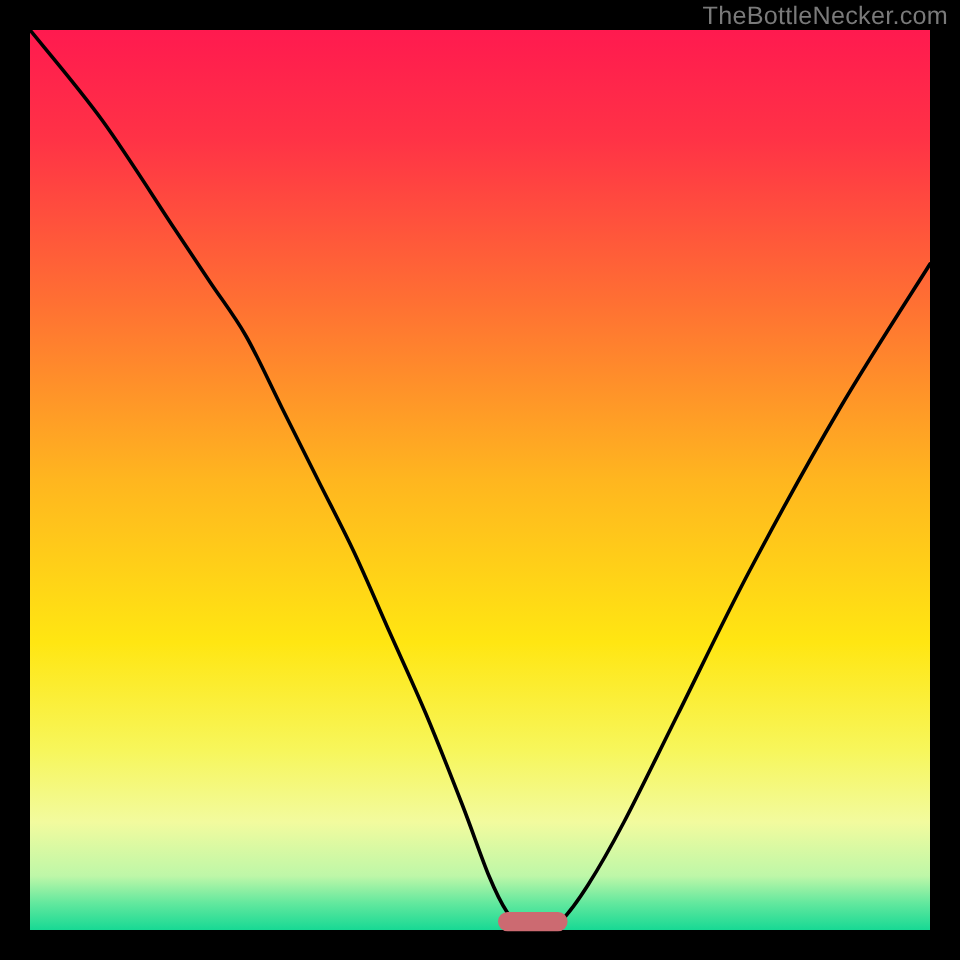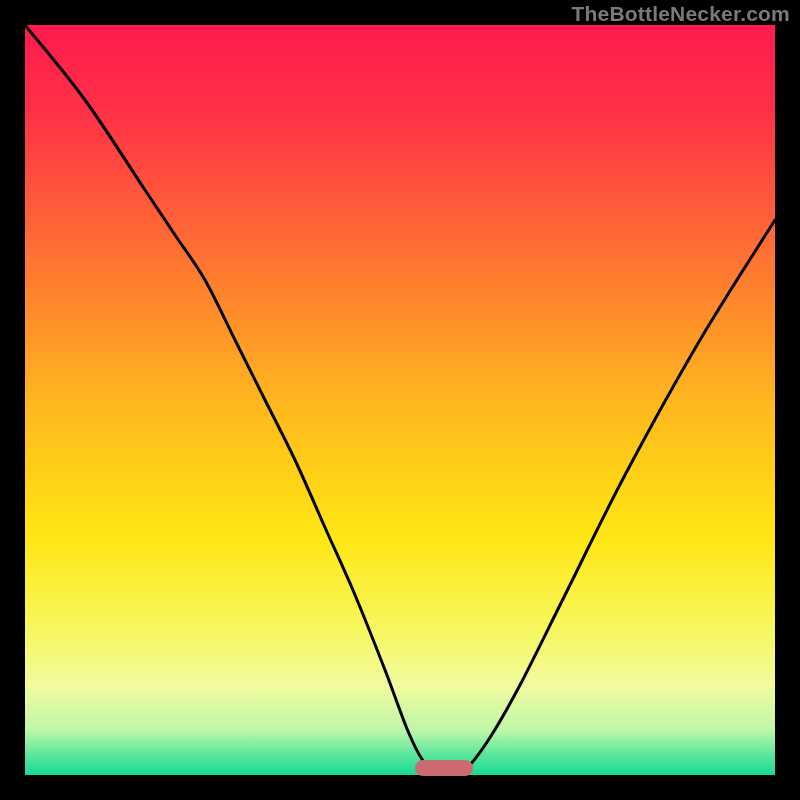--- a/index.html
+++ b/index.html
@@ -45,21 +45,21 @@
     border-radius: 8px;
     background: #cc6a71;
     transform: translate(-50%, -50%);
   }
   .watermark {
     position: absolute;
     top: 2px;
     right: 10px;
     color: #7a7a7a;
     font-size: 21px;
-    font-weight: 700;
+    font-weight: 400;
     letter-spacing: 0.2px;
     user-select: none;
   }
 </style>
 </head>
 <body>
 
 <div class="frame">
 
   <div class="watermark">TheBottleNecker.com</div>

